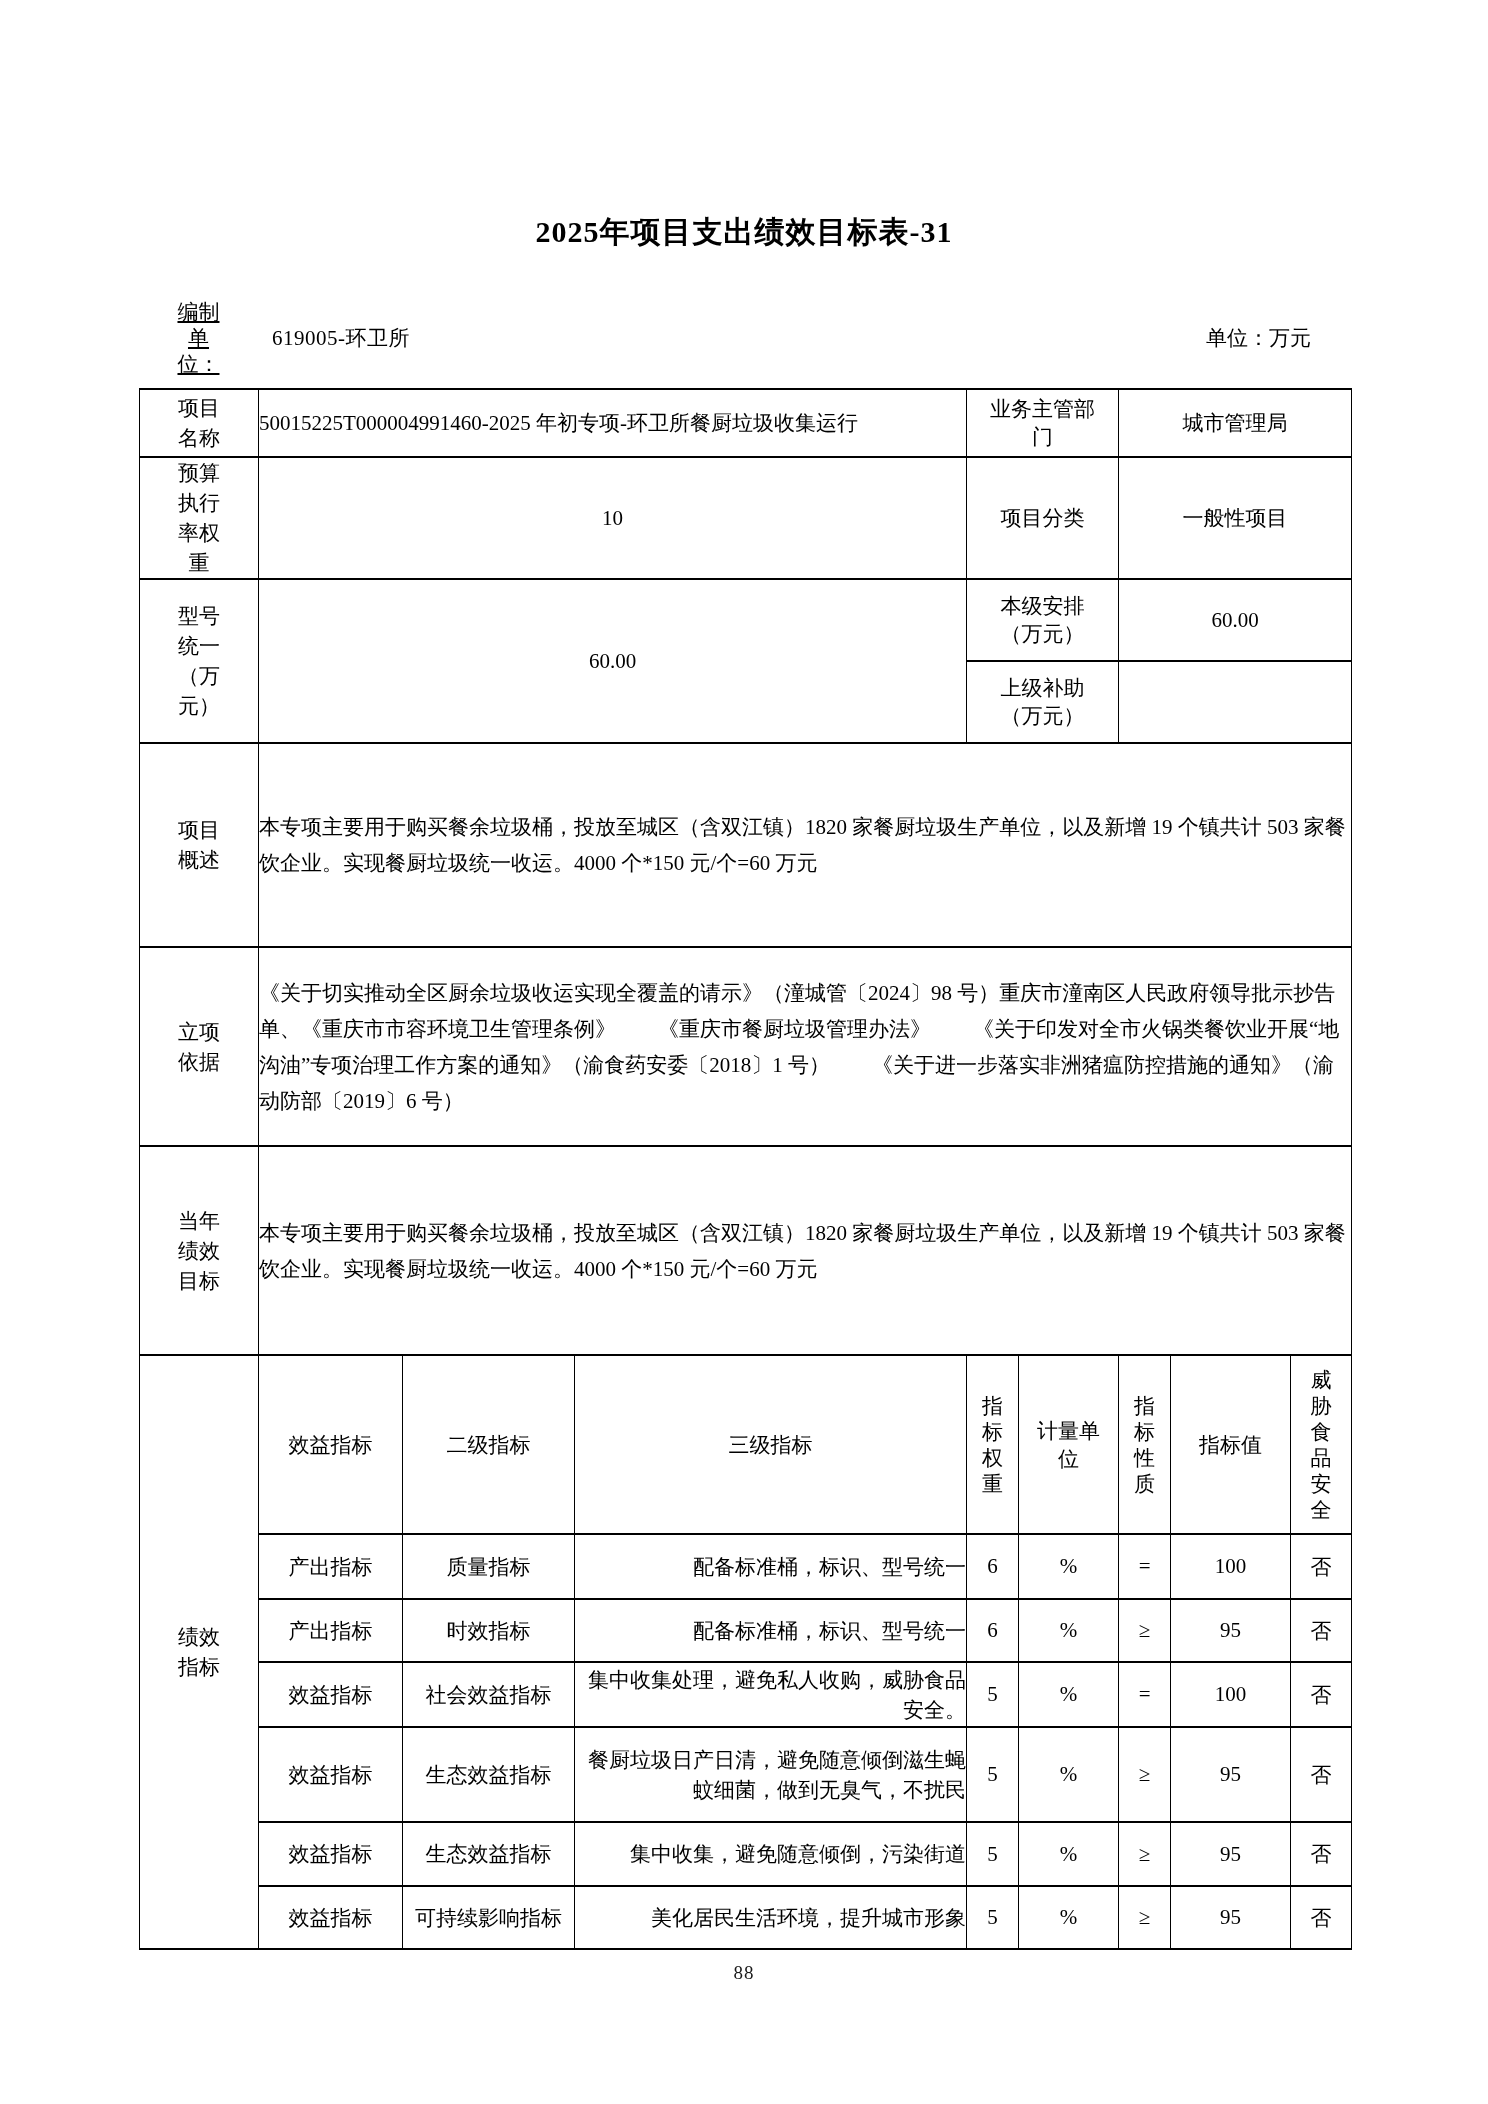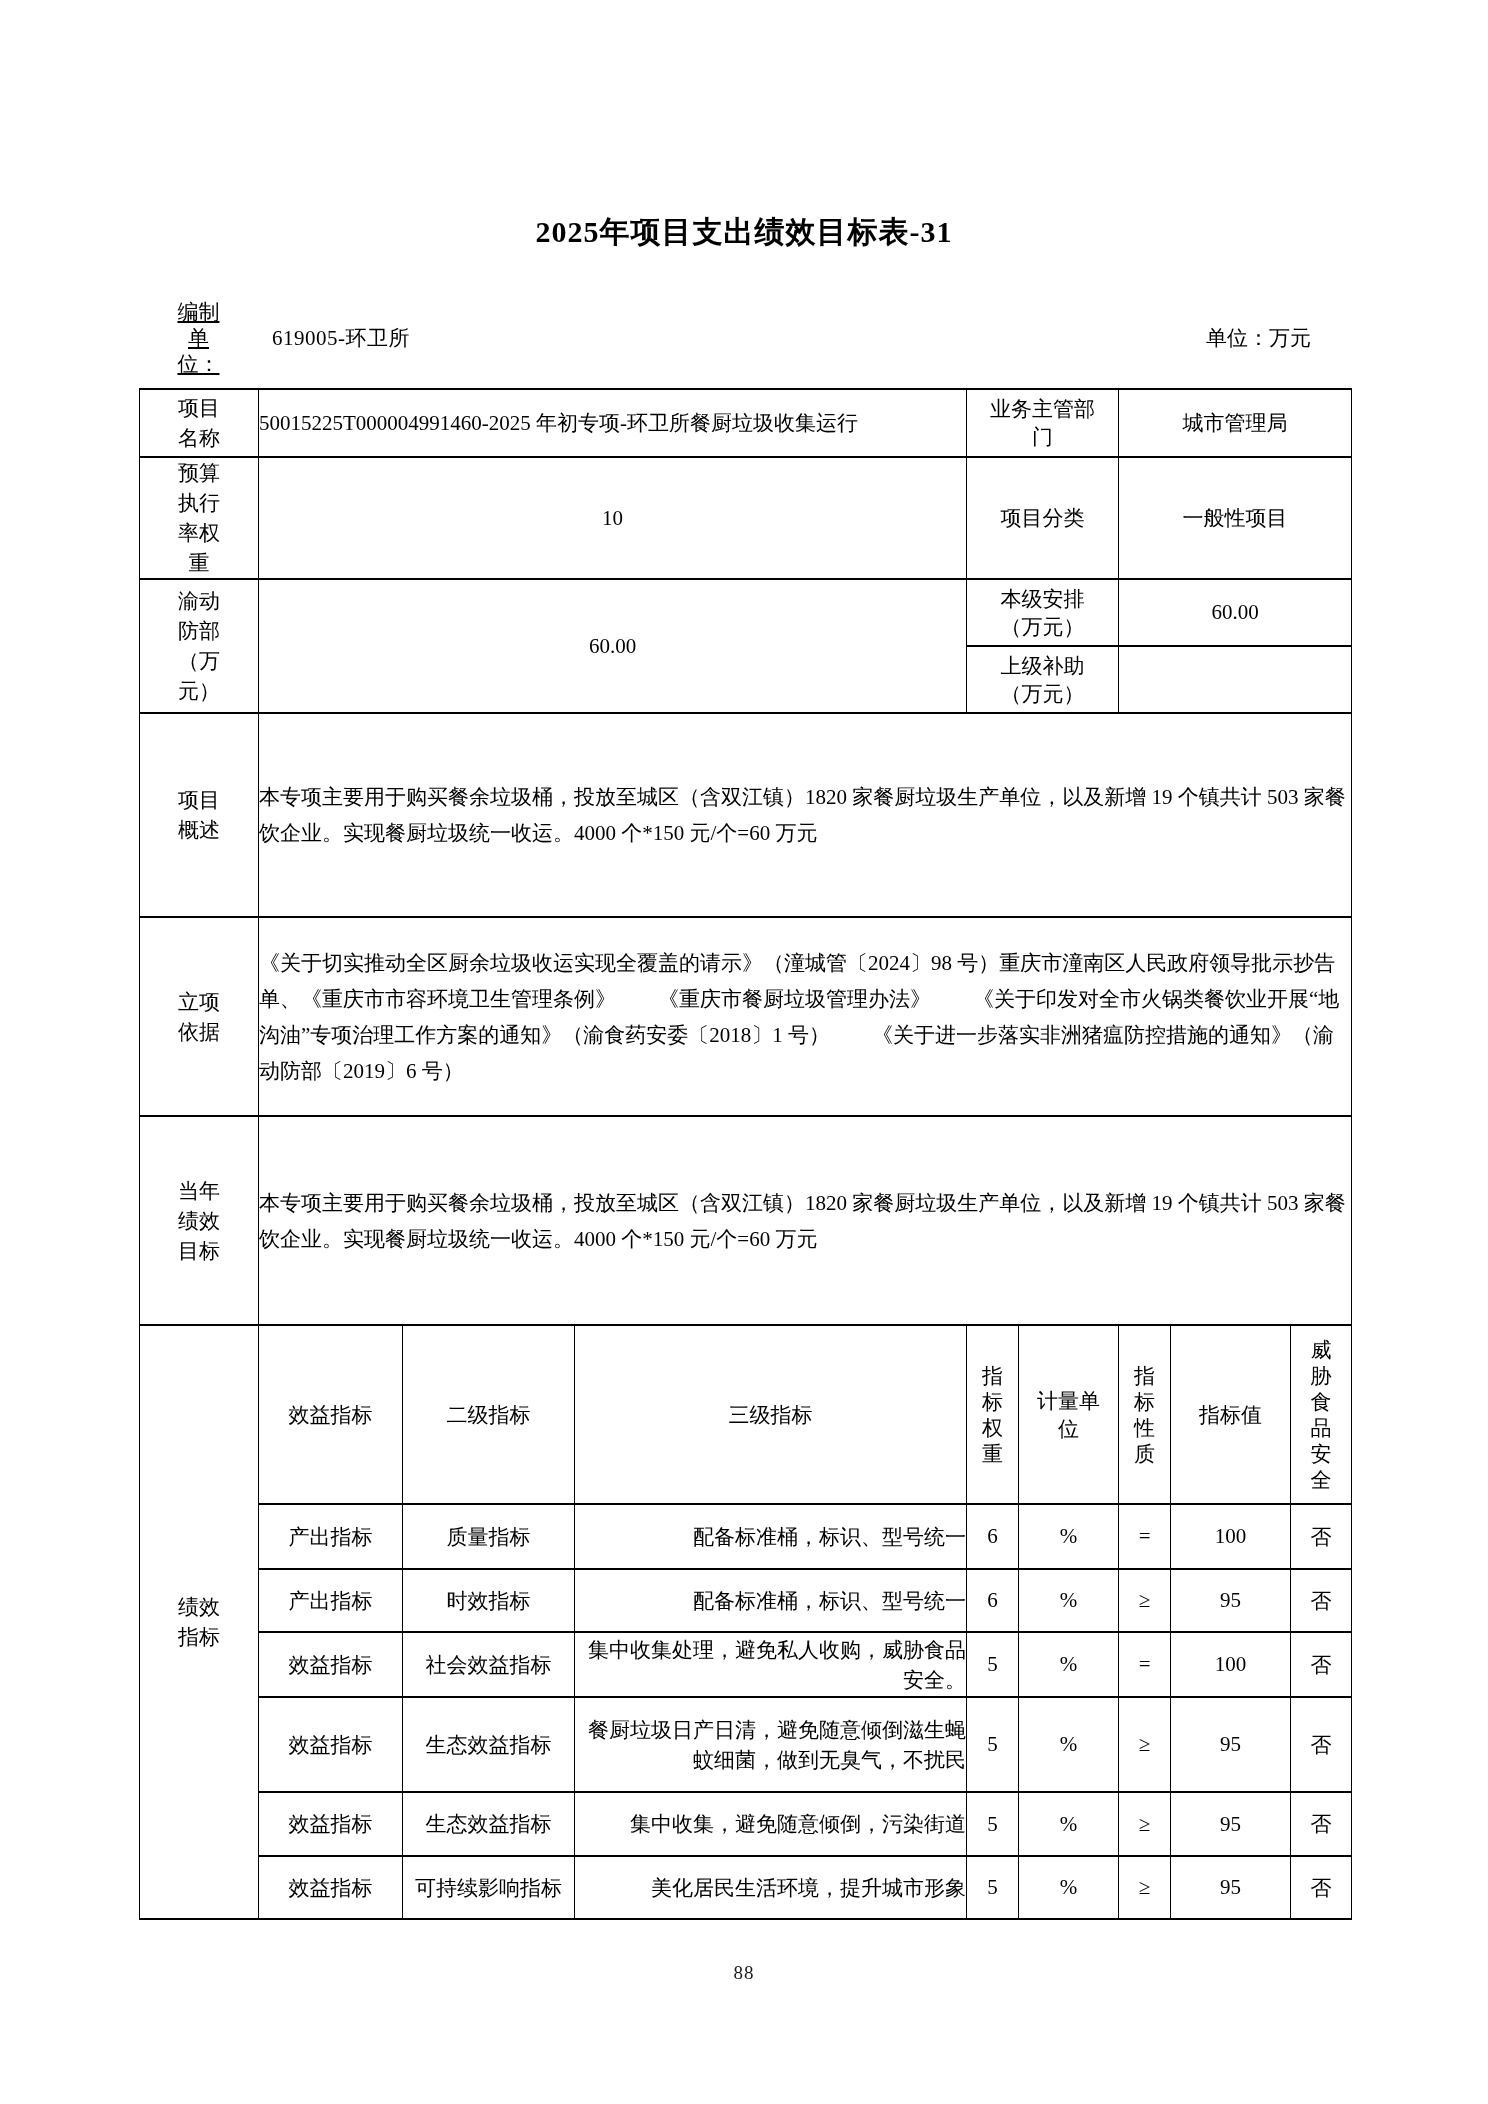--- a/index.html
+++ b/index.html
@@ -43,21 +43,21 @@
   }
   td.lbl{border-right-width:2.6px;}
   tr.major td{border-top-width:2.6px;}
   .ctr{text-align:center;}
   .lft{text-align:left;padding:0 16px;}
   .para{text-align:left;padding:4px 18px;line-height:36px;}
   .l3{text-align:right;padding:2px 19px;line-height:30px;margin-top:21px;}
   .wrap1{width:1.4em;margin:0 auto;text-align:center;line-height:26px;word-break:break-all;}
   .wrap2{width:2.4em;margin:0 auto;text-align:center;line-height:30px;}
   .wrap3{width:3.4em;margin:0 auto;text-align:center;line-height:28px;}
-  .wrap4{width:4.4em;margin:4px auto;text-align:center;line-height:28px;}
+  .wrap4{width:4.4em;margin:12px auto;text-align:center;line-height:28px;}
   .wrap5{width:5.4em;margin:0 auto;text-align:center;line-height:28px;}
   .pagenum{
     position:absolute;left:0;width:100%;top:1962px;
     text-align:center;font-size:19px;color:#1a1a1a;letter-spacing:1px;
   }
 </style>
 </head>
 <body>
 
 <div class="page">
@@ -102,21 +102,21 @@
       <td class="lbl">
         <div class="wrap2">预算执行率权重</div>
       </td>
       <td colspan="3" class="ctr">10</td>
       <td colspan="2" class="ctr">项目分类</td>
       <td colspan="3" class="ctr">一般性项目</td>
     </tr>
 
     <tr style="height:67px" class="major">
       <td class="lbl" rowspan="2">
-        <div class="wrap2">渝动防部（万元）</div>
+        <div class="wrap2">型号统一（万元）</div>
       </td>
       <td colspan="3" rowspan="2" class="ctr">60.00</td>
       <td colspan="2" class="ctr">
         <div class="wrap4">本级安排（万元）</div>
       </td>
       <td colspan="3" class="ctr">60.00</td>
     </tr>
     <tr style="height:67px">
       <td colspan="2" class="ctr">
         <div class="wrap4">上级补助（万元）</div>

